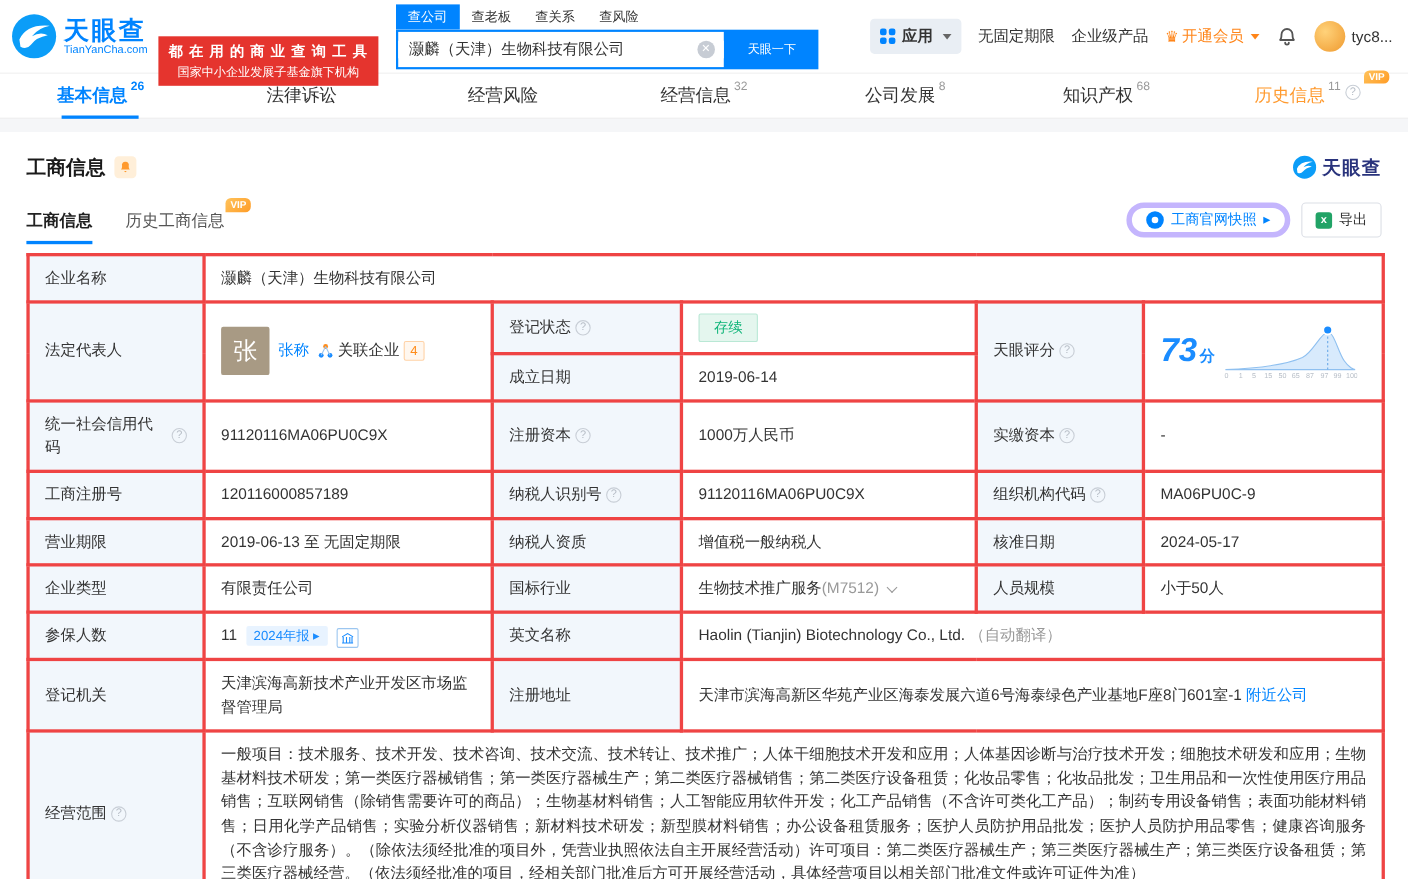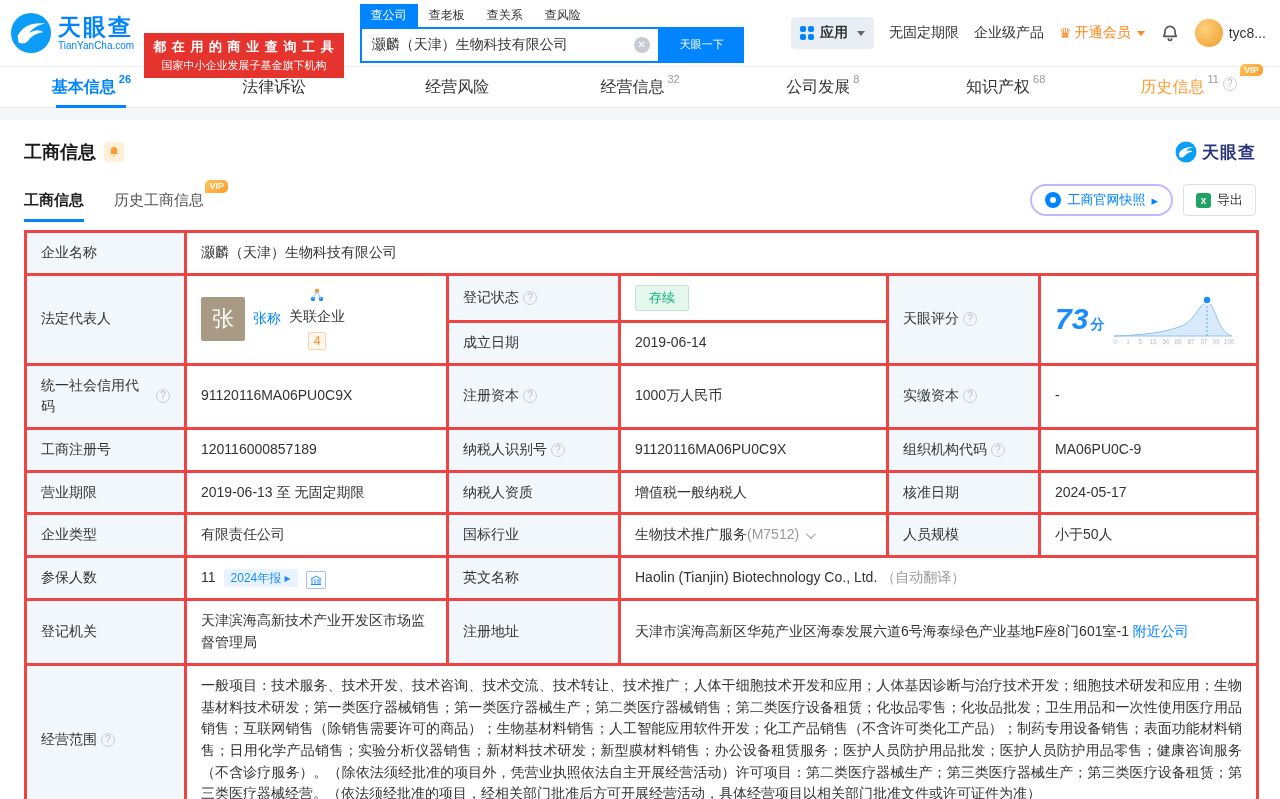--- a/index.html
+++ b/index.html
@@ -58,36 +58,36 @@
   .notify-bell { width:20px; height:20px; background:#ffefd9; border-radius:4px; margin-left:8px; display:flex; align-items:center; justify-content:center; cursor:pointer; }
   .tyc-mini { margin-left:auto; display:flex; align-items:center; gap:5px; }
   .tyc-mini-txt { font-size:17px; font-weight:bold; color:#29337c; letter-spacing:1px; }
 
   .subtab-row { display:flex; align-items:flex-end; margin:20px 24px 0; }
   .subtab { font-size:15px; color:#555; margin-right:30px; padding-bottom:12px; position:relative; cursor:pointer; }
   .subtab.active { color:#222; font-weight:bold; }
   .subtab.active::after { content:""; position:absolute; left:0; right:0; bottom:0; height:3px; background:#0084ff; }
   .subtab .vip-tag { position:absolute; top:-11px; right:-24px; }
   .actions { margin-left:auto; display:flex; gap:10px; padding-bottom:6px; }
-  .btn-snapshot { display:flex; align-items:center; gap:6px; border:2px solid #c4b5fd; color:#0084ff; background:#fff; border-radius:16px; padding:0 13px; height:32px; font-size:13px; cursor:pointer; font-family:inherit; }
+  .btn-snapshot { display:flex; align-items:center; gap:6px; border:5px solid #c4b5fd; color:#0084ff; background:#fff; border-radius:16px; padding:0 13px; height:32px; font-size:13px; cursor:pointer; font-family:inherit; }
   .cam-icon { width:16px; height:16px; border-radius:50%; background:#0084ff; position:relative; }
   .cam-icon::after { content:""; position:absolute; left:5px; top:5px; width:6px; height:6px; border-radius:50%; background:#fff; }
   .btn-export { display:flex; align-items:center; gap:6px; border:1px solid #dcdfe6; background:#fff; border-radius:4px; padding:0 12px; height:32px; font-size:13px; color:#333; cursor:pointer; font-family:inherit; }
   .excel-icon { width:15px; height:15px; background:#21a366; border-radius:3px; color:#fff; font-size:10px; font-weight:bold; display:flex; align-items:center; justify-content:center; }
 
   
   .info-table { width:1232px; margin:8px 24px 0; border-collapse:collapse; table-layout:fixed; font-size:14px; }
   .info-table td { border:3px solid #ef4444; padding:9px 14px; vertical-align:middle; line-height:1.55; word-break:break-all; }
   td.lbl { background:#f2f7fc; color:#333; }
   td.val { background:#fff; color:#333; }
   .lbl-flex { display:flex; align-items:center; }
   .rep { display:flex; align-items:center; gap:8px; }
   .rep-avatar { width:44px; height:44px; background:#a89a84; color:#fff; font-size:22px; display:flex; align-items:center; justify-content:center; border-radius:2px; flex:none; }
   .rep-name { color:#0084ff; cursor:pointer; }
-  .rep-rel { display:flex; align-items:center; gap:4px; cursor:pointer;flex-direction:column; }
+  .rep-rel { display:flex; align-items:center; gap:4px; cursor:pointer; }
   .rep-count { border:1px solid #ffd2a6; color:#ff8c1a; background:#fff7ef; font-size:12px; padding:0 5px; border-radius:2px; line-height:16px; }
   .status-badge { display:inline-block; background:#e4f6ee; color:#0fb579; border:1px solid #b9e8d5; padding:2px 13px; font-size:13px; border-radius:2px; }
   .score-wrap { display:flex; align-items:center; gap:8px; }
   .score-num { color:#1a8cff; font-size:30px; font-weight:bold; font-style:italic; line-height:1; white-space:nowrap; }
   .score-fen { font-size:14px; font-style:normal; margin-left:2px; }
   .year-badge { background:#e8f3ff; color:#1a8cff; font-size:12px; padding:2px 7px; border-radius:2px; margin-left:8px; cursor:pointer; }
   .bank-icon { display:inline-flex; align-items:center; justify-content:center; width:20px; height:18px; border:1px solid #9cc6f0; border-radius:2px; margin-left:8px; vertical-align:-4px; cursor:pointer; }
   .gray { color:#999; }
   .link { color:#0084ff; cursor:pointer; }
   .chev-down { display:inline-block; width:7px; height:7px; border-right:1.5px solid #999; border-bottom:1.5px solid #999; transform:rotate(45deg) translateY(-2px); margin-left:7px; cursor:pointer; }

